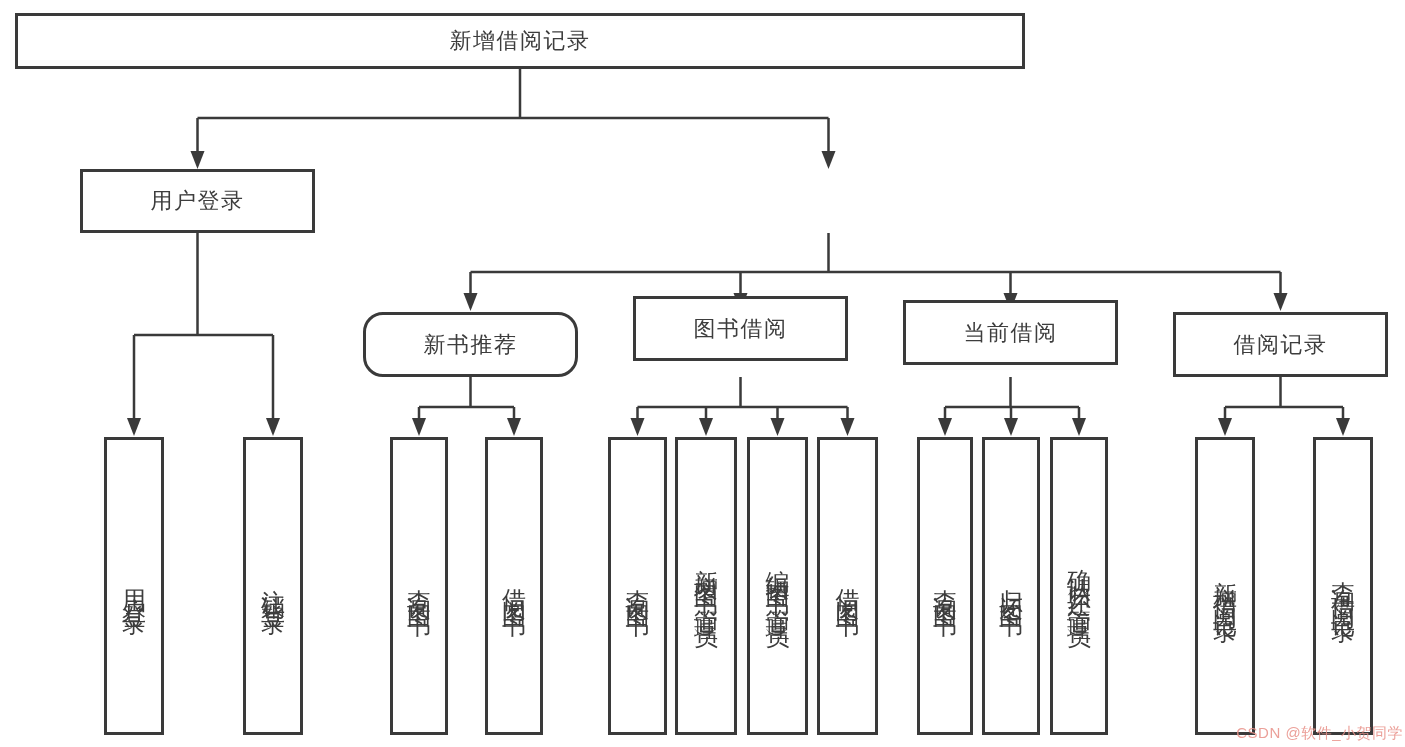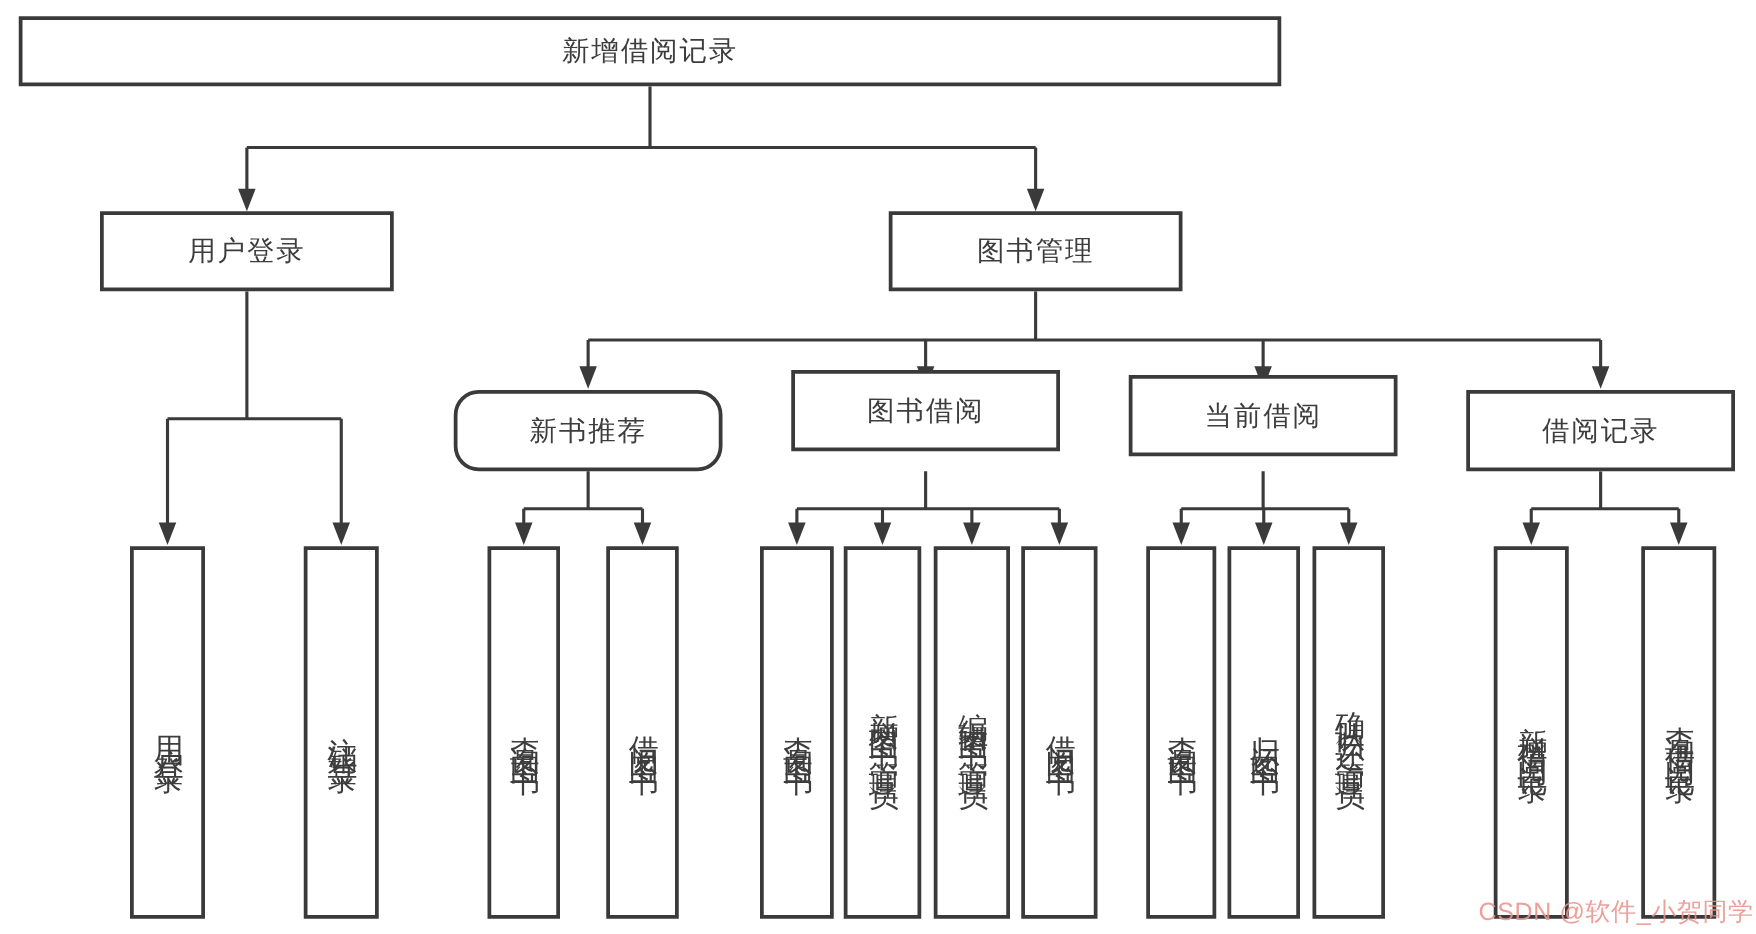--- a/index.html
+++ b/index.html
@@ -44,21 +44,21 @@
     letter-spacing: 8px;
     line-height: 1;
   }
   .leaf span {
     display: block;
   }
   .watermark {
     position: absolute;
     right: 2px;
     bottom: 4px;
-    font-size: 20px;
+    font-size: 15px;
     color: #e9938b;
     opacity: 0.88;
     letter-spacing: 0.5px;
     white-space: nowrap;
   }
 </style>
 </head>
 <body>
 
 <div class="canvas">
@@ -105,23 +105,20 @@
       <use href="#ah" x="1343" y="436"></use>
     </g>
   </svg>
 
   <div class="node hnode" style="left:15px; top:13px; width:1010px; height:56px;">
     <span>新增借阅记录</span>
   </div>
 
   <div class="node hnode" style="left:80px; top:169px; width:235px; height:64px;">
     <span>用户登录</span>
-  </div>
-  <div class="node hnode" style="left:711px; top:169px; width:235px; height:64px;">
-    <span>图书管理</span>
   </div>
 
   <div class="node hnode" style="left:363px; top:312px; width:215px; height:65px;border-radius:20px;">
     <span>新书推荐</span>
   </div>
   <div class="node hnode" style="left:633px; top:296px; width:215px; height:65px;">
     <span>图书借阅</span>
   </div>
   <div class="node hnode" style="left:903px; top:300px; width:215px; height:65px;">
     <span>当前借阅</span>

